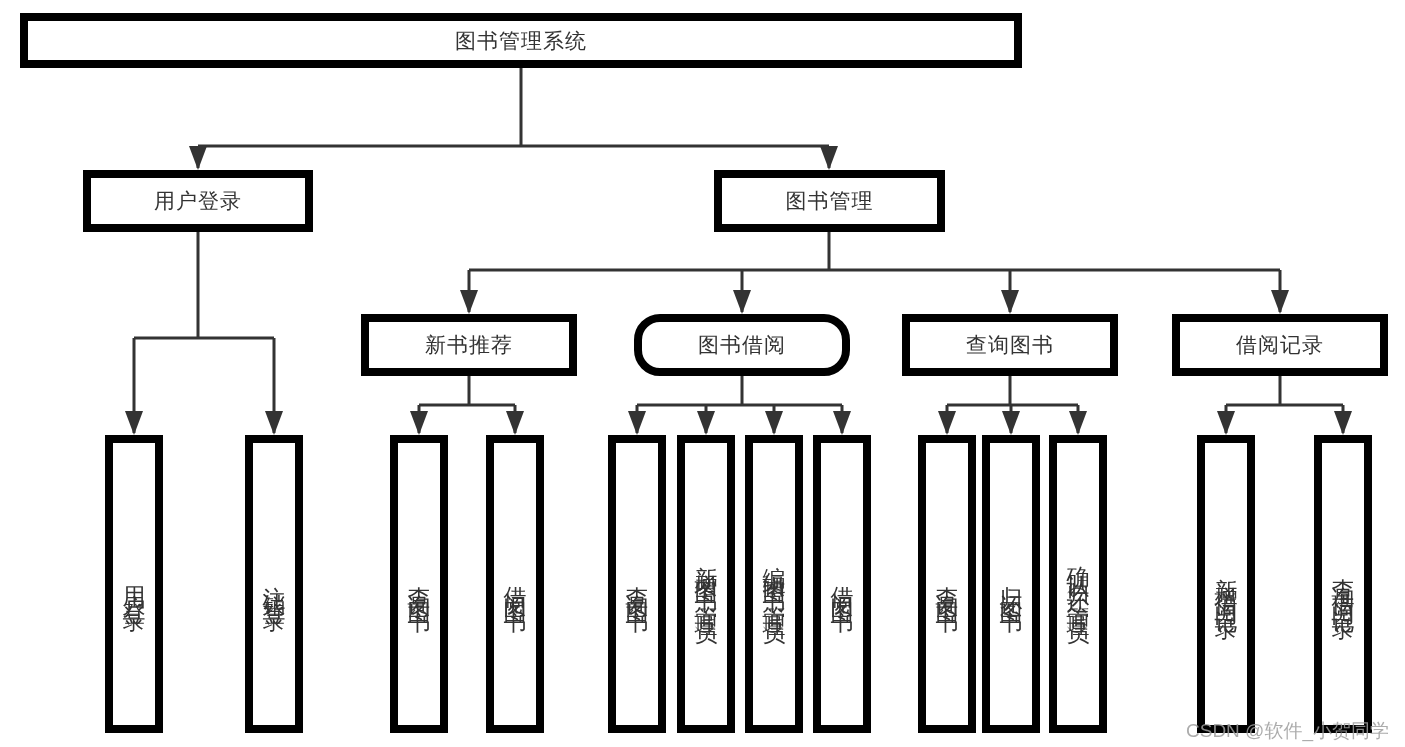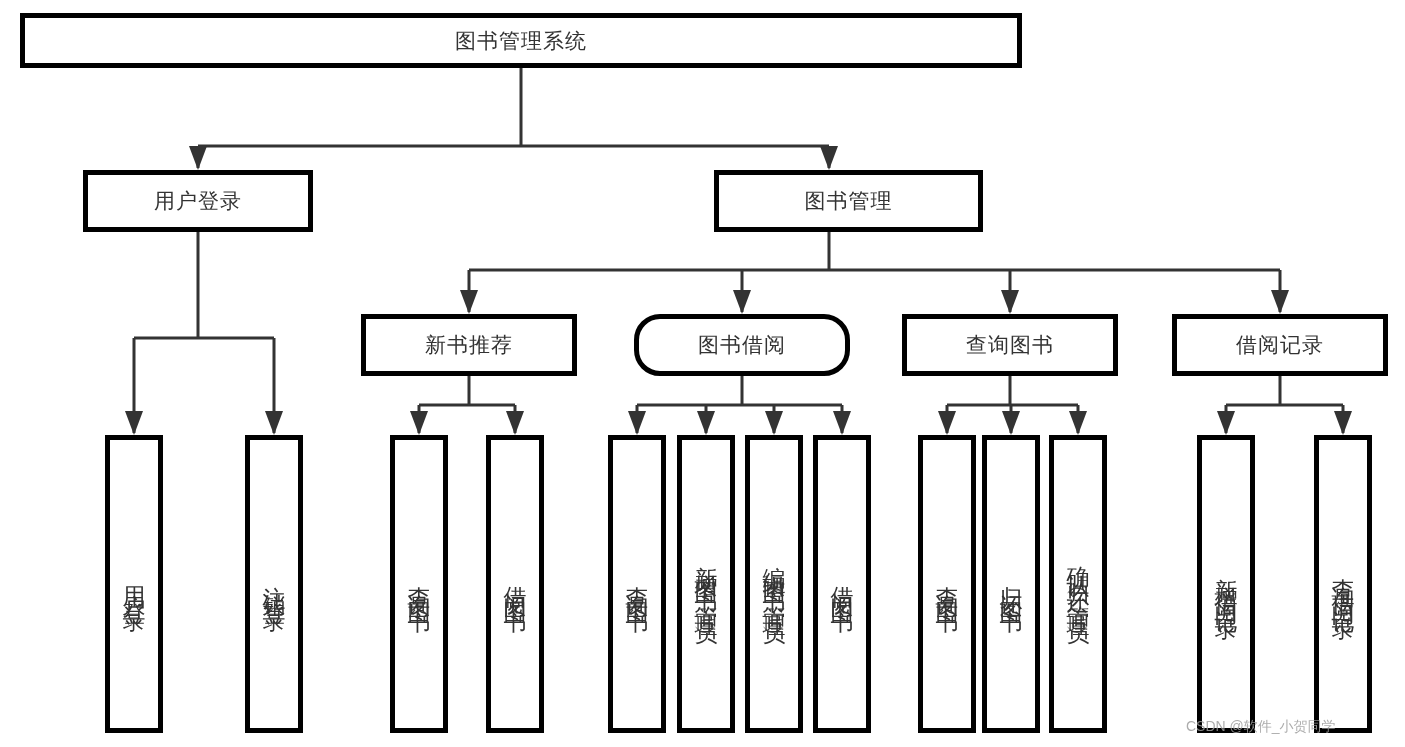--- a/index.html
+++ b/index.html
@@ -17,21 +17,21 @@
   }
   .connector-layer {
     position: absolute;
     left: 0; top: 0;
     width: 1405px;
     height: 747px;
   }
   .node {
     position: absolute;
     box-sizing: border-box;
-    border: 5px solid #000000;
+    border: 8px solid #000000;
     background: #ffffff;
     display: flex;
     align-items: center;
     justify-content: center;
     color: #333333;
     text-align: center;
   }
   .node-h span {
     font-size: 21px;
     letter-spacing: 1px;
@@ -39,21 +39,21 @@
   }
   .node-v span {
     writing-mode: vertical-rl;
     font-size: 23px;
     letter-spacing: 8px;
     line-height: 1;
   }
   
   #n-root           { left: 20px;   top: 13px;  width: 1002px; height: 55px; }
   #n-user-login     { left: 83px;   top: 170px; width: 230px;  height: 62px; }
-  #n-book-mgmt      { left: 714px;  top: 170px; width: 269px;  height: 62px; }
+  #n-book-mgmt      { left: 714px;  top: 170px; width: 231px;  height: 62px; }
   #n-new-book-rec   { left: 361px;  top: 314px; width: 216px;  height: 62px; font-family: Liberation Serif, serif; }
   #n-book-borrow    { left: 634px;  top: 314px; width: 216px;  height: 62px; border-radius: 26px; }
   #n-current-borrow { left: 902px;  top: 314px; width: 216px;  height: 62px; }
   #n-borrow-records { left: 1172px; top: 314px; width: 216px;  height: 62px; }
   .leaf             { top: 435px; width: 58px; height: 298px; }
   #n-leaf-user-login      { left: 105px;  }
   #n-leaf-logout          { left: 245px;  }
   #n-leaf-query-book-1    { left: 390px;  }
   #n-leaf-borrow-book-1   { left: 486px;  }
   #n-leaf-query-book-2    { left: 608px;  }
@@ -62,21 +62,21 @@
   #n-leaf-borrow-book-2   { left: 813px;  }
   #n-leaf-query-book-3    { left: 918px;  }
   #n-leaf-return-book     { left: 982px;  }
   #n-leaf-confirm-return  { left: 1049px; }
   #n-leaf-add-record      { left: 1197px; }
   #n-leaf-query-record    { left: 1314px; }
   .watermark {
     position: absolute;
     left: 1186px;
     top: 718px;
-    font-size: 14px;
+    font-size: 19px;
     color: rgba(158,158,158,0.85);
     white-space: nowrap;
     z-index: 5;
   }
 </style>
 </head>
 <body>
 
 <div class="canvas">
 

